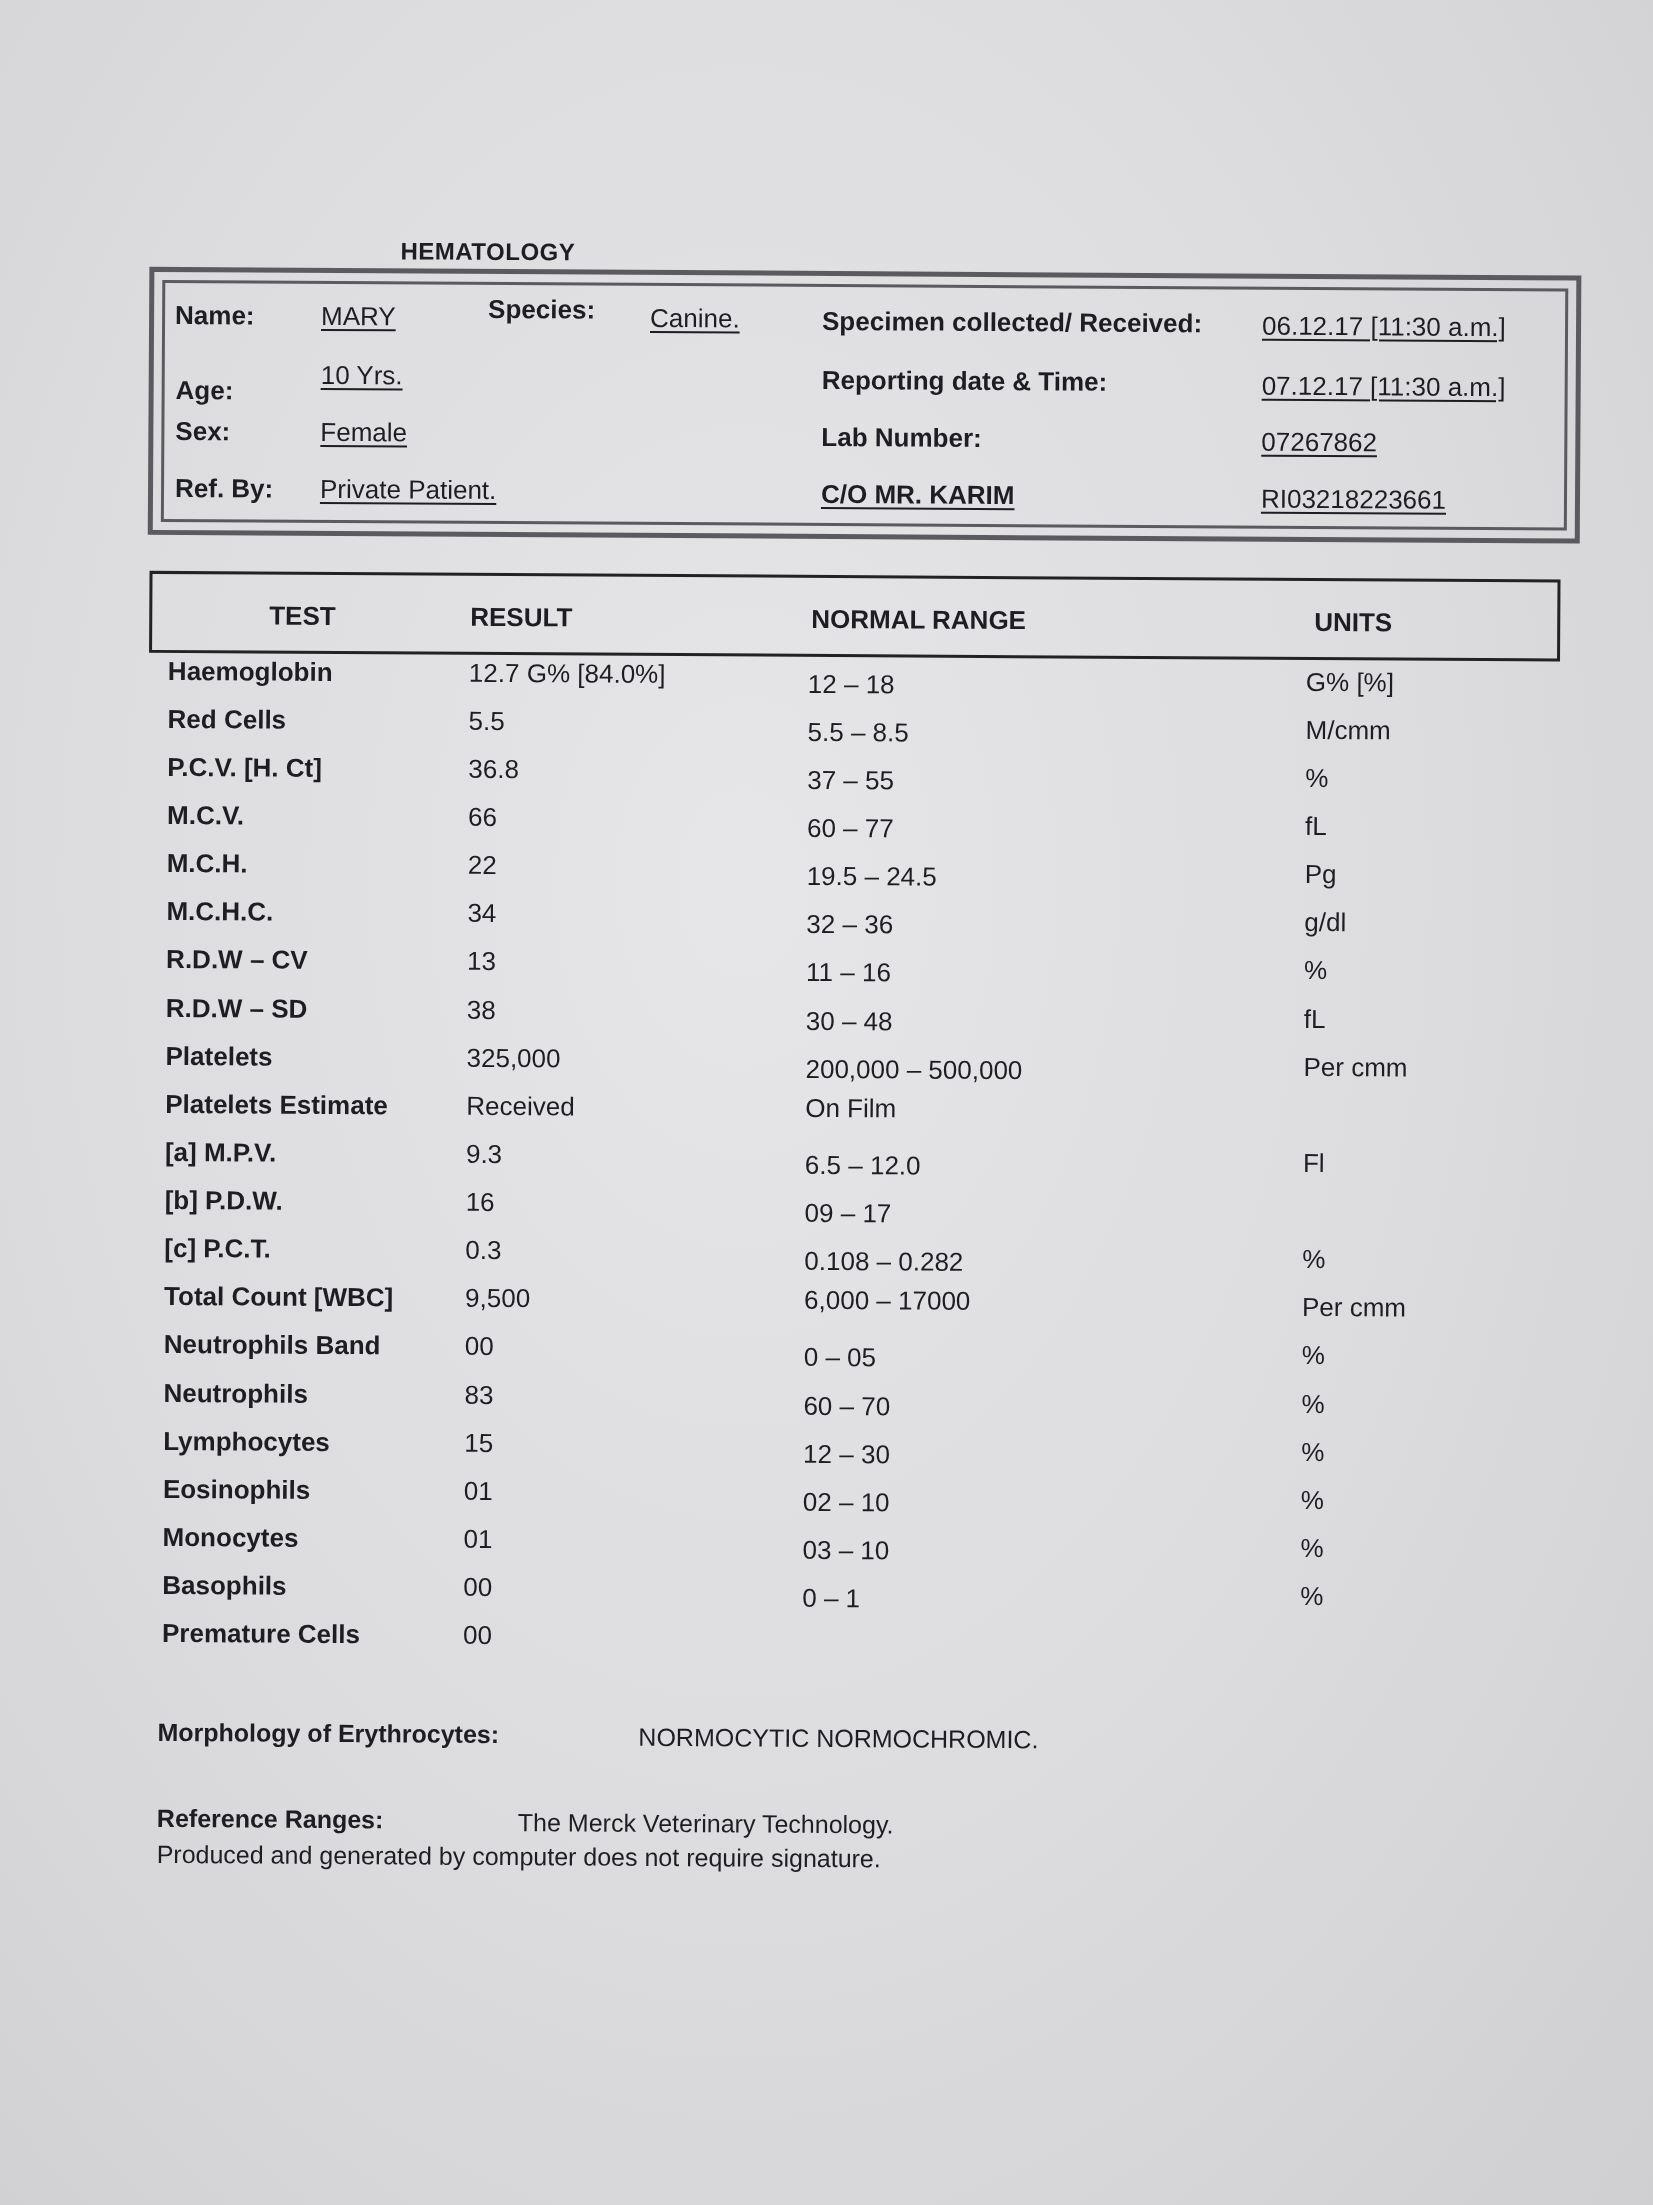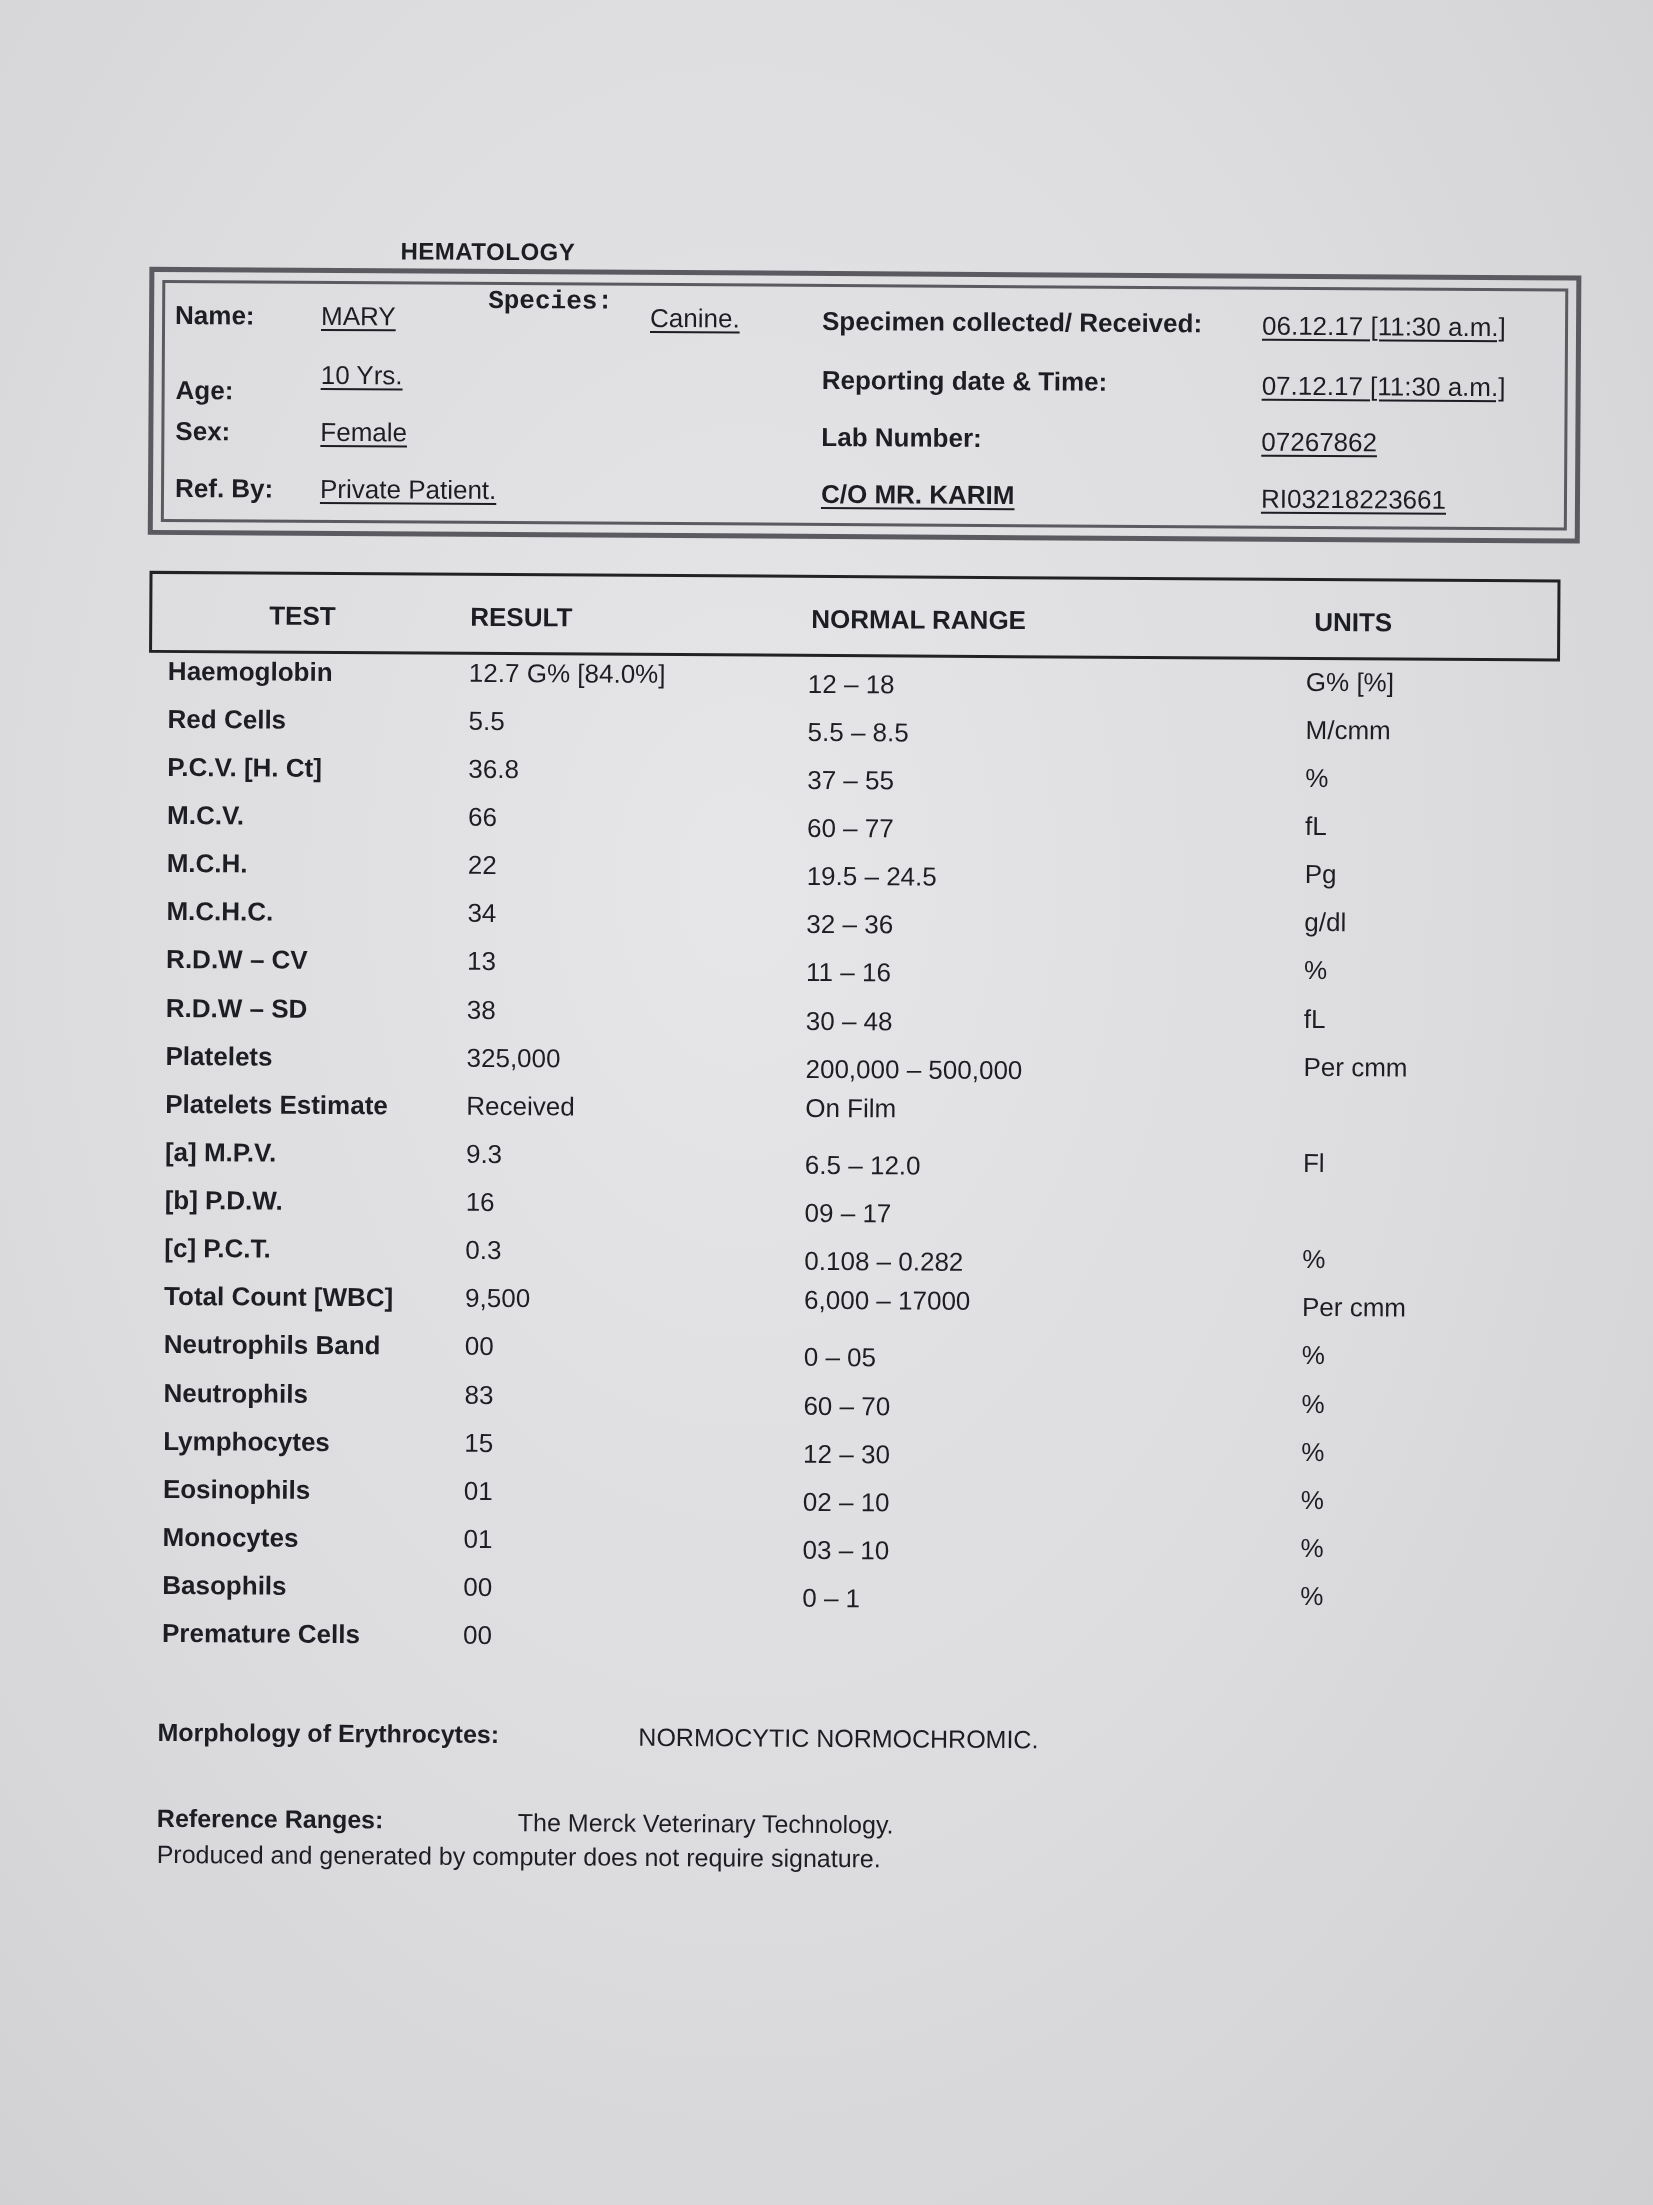--- a/index.html
+++ b/index.html
@@ -48,21 +48,21 @@
 <div class="page">
 
   <div class="title">HEMATOLOGY</div>
 
   <div class="info-box">
     <div class="info-box-inner"></div>
   </div>
 
   <span class="info-item" style="left:173px;top:304px;">Name:</span>
   <span class="info-val" style="left:319px;top:304px;">MARY</span>
-  <span class="info-item" style="left:486px;top:288px;font-family:Liberation Mono, monospace;">Species:</span>
+  <span class="info-item" style="left:486px;top:296px;">Species:</span>
   <span class="info-val" style="left:648px;top:304px;">Canine.</span>
 
   <span class="info-item" style="left:174px;top:363px;margin-top:16px;">Age:</span>
   <span class="info-val" style="left:319px;top:363px;">10 Yrs.</span>
 
   <span class="info-item" style="left:174px;top:420px;text-align:center;">Sex:</span>
   <span class="info-val" style="left:319px;top:420px;">Female</span>
 
   <span class="info-item" style="left:174px;top:477px;">Ref. By:</span>
   <span class="info-val" style="left:319px;top:477px;">Private Patient.</span>

